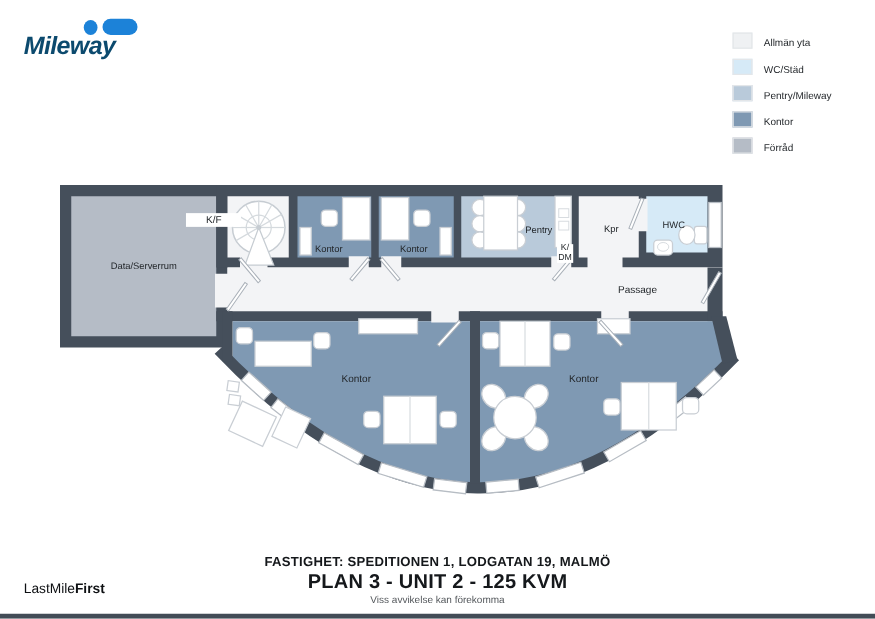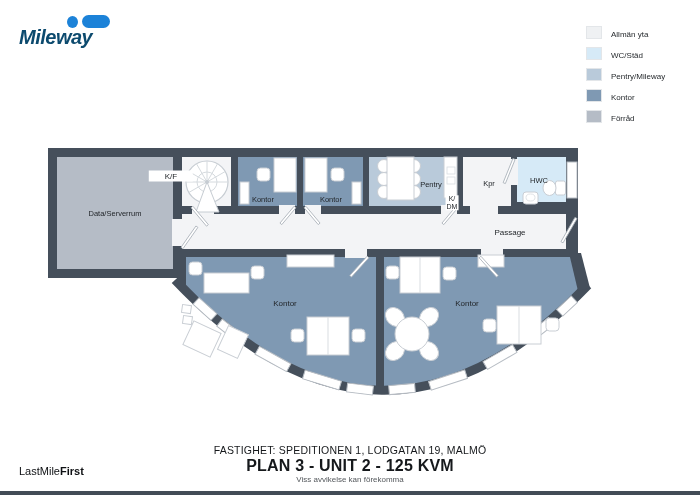--- a/index.html
+++ b/index.html
@@ -32,21 +32,21 @@
 
   
   .lbl{position:absolute;transform:translate(-50%,-50%);font-size:7.5px;color:#23272b;white-space:nowrap}
   .lbl.md{font-size:8px}
   .kf-box{background:#fff;padding:1px 16px;font-size:8px}
   .kdm-box{background:#fff;padding:0 1px;font-size:7px;line-height:1.1;text-align:center}
   .kdm-box span{display:block}
 
   
   .footer{position:absolute;left:0;width:700px;text-align:center}
-  .f1{top:444px;font-size:10.5px;font-weight:normal;letter-spacing:.2px;color:#15181b}
+  .f1{top:444px;font-size:10.5px;font-weight:bold;letter-spacing:.2px;color:#15181b}
   .f2{top:457px;font-size:16px;font-weight:bold;letter-spacing:.2px;color:#15181b}
   .disc{top:475px;font-size:8px;color:#54585c}
   .tagline{position:absolute;left:19px;top:465px;font-size:11px;color:#0e1013}
   .bottom-bar{position:absolute;left:0;bottom:0;width:700px;height:4px;background:#424c56}
 </style>
 </head>
 <body>
 
 <div>
   <span class="logo-dot"></span>

